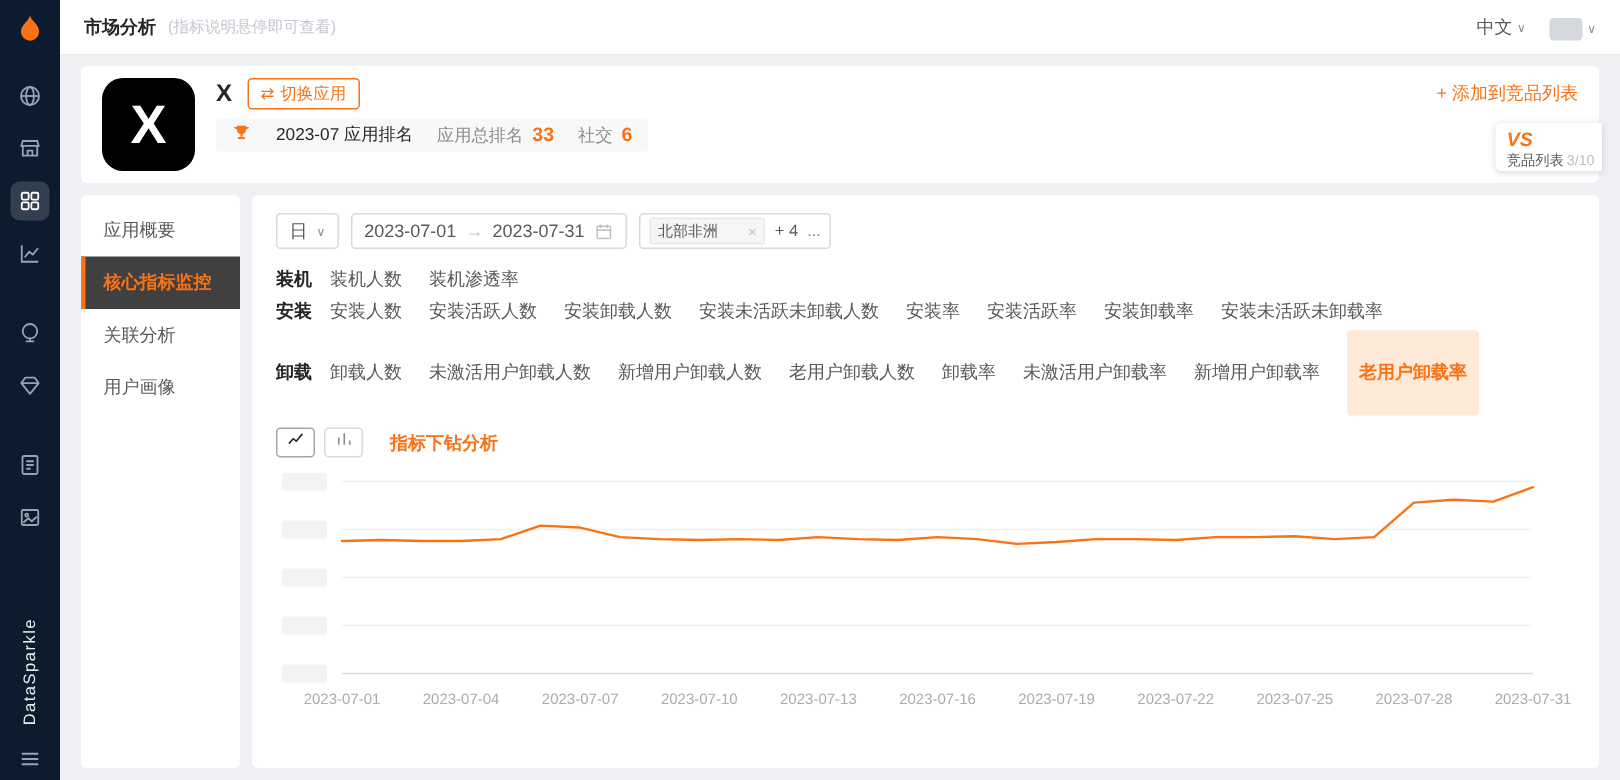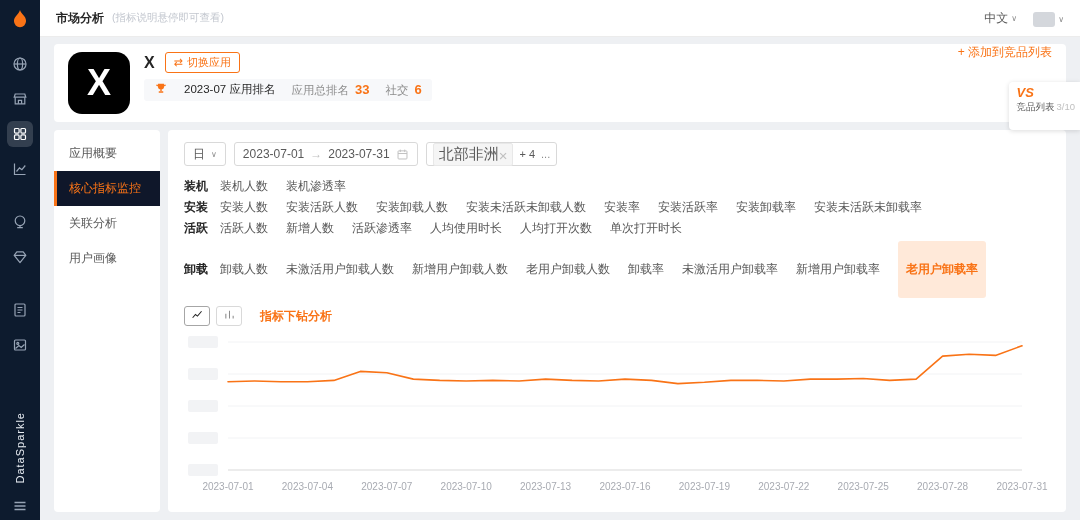--- a/index.html
+++ b/index.html
@@ -49,44 +49,44 @@
     display:inline-flex; align-items:center; gap:4px; background:#fff; cursor:pointer; }
   .app-meta { font-size:11px; color:#8c8c8c; margin-top:5px; }
   .app-meta .dev { color:#f97316; }
   .app-meta .pkg-label { margin-left:14px; }
   .rank-strip { margin-top:6px; background:#f7f8fa; border-radius:3px; display:inline-flex; align-items:flex-start;
     gap:16px; padding:3px 10px; font-size:11.5px; }
   .rank-strip .trophy { width:14px; height:14px; color:#f97316; display:inline-flex; }
   .rank-title { color:#262626; }
   .rank-pair { color:#8c8c8c; display:inline-flex; align-items:baseline; gap:6px; }
   .rank-val { color:#f97316; font-weight:bold; font-size:13px; }
-  .add-competitor { position:absolute; top:0; right:14px; color:#f97316; font-size:12px; cursor:pointer; }
-
-  
-  .vs-tab { position:absolute; right:0; top:82px; background:#fff; border-radius:4px 0 0 4px;
-    box-shadow:0 1px 5px rgba(0,0,0,.14); padding:3px 5px 16px 8px; z-index:6; min-width:54px; }
+  .add-competitor { position:absolute; top:10px; right:14px; color:#f97316; font-size:12px; cursor:pointer; }
+
+  
+  .vs-tab { position:absolute; right:12px; top:82px; background:#fff; border-radius:4px 0 0 4px;
+    box-shadow:0 1px 5px rgba(0,0,0,.14); padding:3px 5px 0 8px; z-index:6; min-width:54px; }
   .vs-label { color:#f97316; font-weight:bold; font-style:italic; font-size:13px; }
   .vs-sub { font-size:9.5px; color:#595959; margin-top:1px; white-space:nowrap; }
   .vs-count { color:#bfbfbf; margin-left:2px; }
 
   
   .body-row { display:flex; gap:8px; margin-top:8px; height:382px; }
   .submenu { width:106px; background:#fff; border-radius:4px; padding:6px 0; flex-shrink:0; }
   .submenu-item { padding:9px 12px; font-size:12px; color:#595959; cursor:pointer; border-left:3px solid transparent; }
-  .submenu-item.active { color:#f97316; background:#0f172a; border-left-color:#f97316; font-weight:normal; }
+  .submenu-item.active { color:#f97316; background:#404040; border-left-color:#f97316; font-weight:bold; }
 
   .panel { flex:1; background:#fff; border-radius:4px; padding:12px 16px; position:relative; overflow:hidden; min-width:0; }
   .filter-row { display:flex; align-items:center; gap:8px; }
   .select, .date-range, .region-box { border:1px solid #d9d9d9; border-radius:3px; height:24px; display:flex;
     align-items:center; padding:0 8px; font-size:12px; color:#595959; gap:6px; background:#fff; cursor:pointer; }
   .region-box { padding:0 6px; }
   .arrow { color:#bfbfbf; }
   .cal { display:inline-flex; width:13px; height:13px; }
-  .chip { background:#f5f5f5; border:1px solid #e8e8e8; border-radius:2px; font-size:15px; padding:1px 5px;
-    display:inline-flex; align-items:flex-end; gap:0; color:#595959; }
+  .chip { background:#f5f5f5; border:1px solid #e8e8e8; border-radius:2px; font-size:10px; padding:1px 5px;
+    display:inline-flex; align-items:flex-end; gap:20px; color:#595959; }
   .chip .x { color:#bfbfbf; cursor:pointer; }
   .region-more { color:#595959; font-size:11px; }
   .region-dots { color:#8c8c8c; font-size:11px; }
 
   .metric-rows { margin-top:12px; display:flex; flex-direction:column; gap:4px; }
   .metric-row { display:flex; align-items:center; font-size:12px; min-height:17px; }
   .metric-group-label { width:36px; font-weight:bold; color:#262626; flex-shrink:0; }
   .metric-link { color:#595959; margin-right:18px; cursor:pointer; white-space:nowrap; }
   .metric-link.selected { background:#ffe9d9; color:#f97316; border-radius:3px; padding:20px 8px; font-weight:bold; }
 
@@ -282,29 +282,20 @@
               <div class="metric-row">
                 <span class="metric-group-label">安装</span>
                 <span class="metric-link">安装人数</span>
                 <span class="metric-link">安装活跃人数</span>
                 <span class="metric-link">安装卸载人数</span>
                 <span class="metric-link">安装未活跃未卸载人数</span>
                 <span class="metric-link">安装率</span>
                 <span class="metric-link">安装活跃率</span>
                 <span class="metric-link">安装卸载率</span>
                 <span class="metric-link">安装未活跃未卸载率</span>
-              </div>
-              <div class="metric-row">
-                <span class="metric-group-label">活跃</span>
-                <span class="metric-link">活跃人数</span>
-                <span class="metric-link">新增人数</span>
-                <span class="metric-link">活跃渗透率</span>
-                <span class="metric-link">人均使用时长</span>
-                <span class="metric-link">人均打开次数</span>
-                <span class="metric-link">单次打开时长</span>
               </div>
               <div class="metric-row">
                 <span class="metric-group-label">卸载</span>
                 <span class="metric-link">卸载人数</span>
                 <span class="metric-link">未激活用户卸载人数</span>
                 <span class="metric-link">新增用户卸载人数</span>
                 <span class="metric-link">老用户卸载人数</span>
                 <span class="metric-link">卸载率</span>
                 <span class="metric-link">未激活用户卸载率</span>
                 <span class="metric-link">新增用户卸载率</span>

